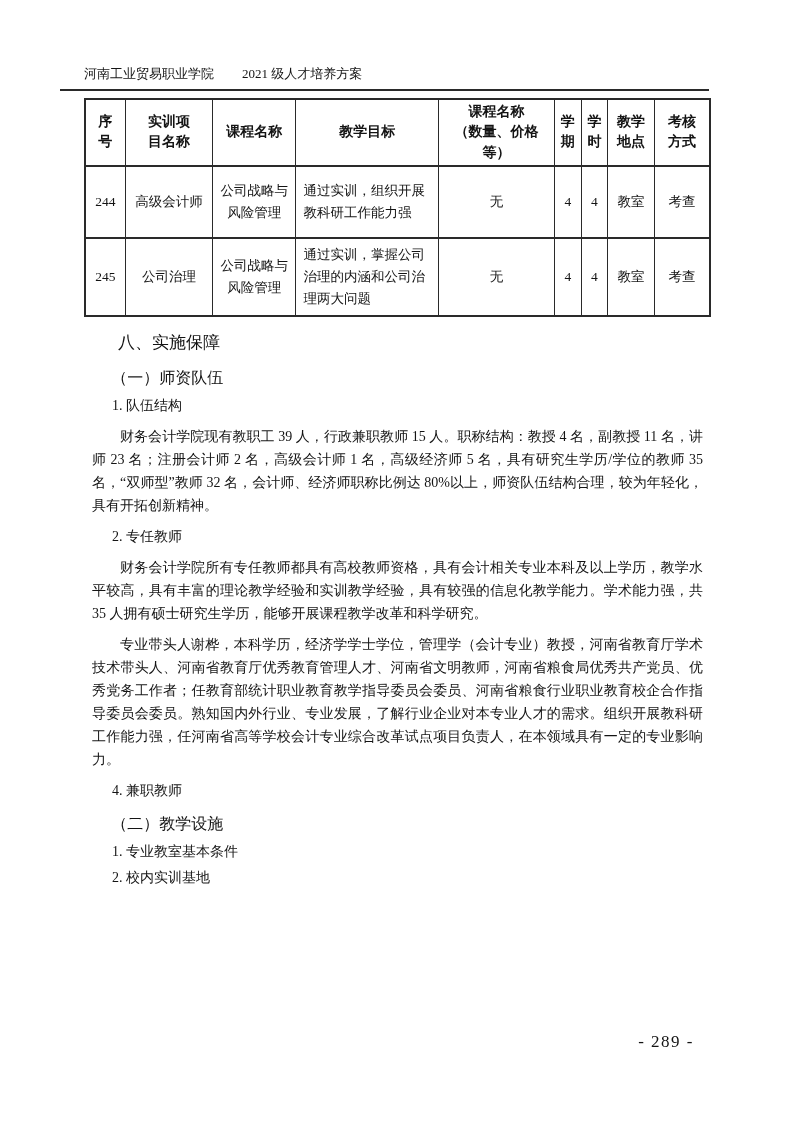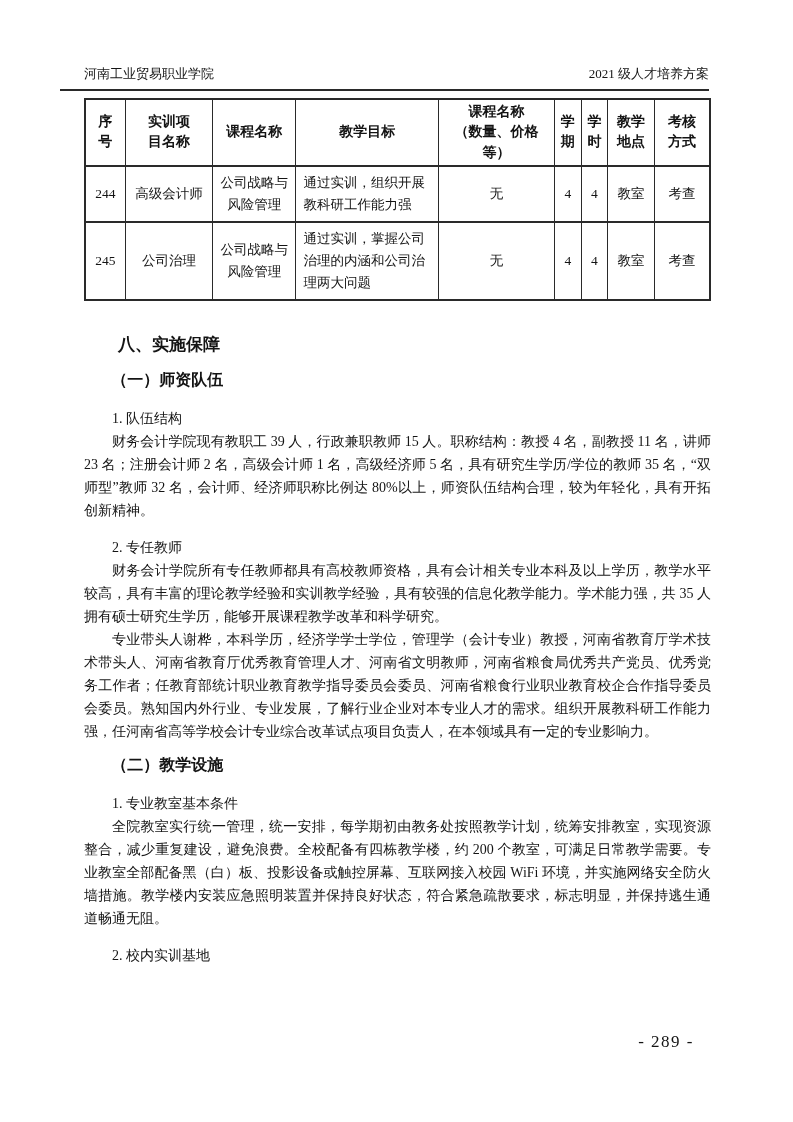--- a/index.html
+++ b/index.html
@@ -3,47 +3,47 @@
 <meta charset="utf-8">
 <style>
   html,body{margin:0;padding:0;}
   body{
     width:793px;height:1122px;background:#ffffff;position:relative;
     font-family:"Liberation Serif","DejaVu Serif",serif;color:#141414;
     overflow:hidden;
   }
   .page-header{
     position:absolute;top:66px;left:84px;right:84px;
-    display:flex;justify-content:space-between;
+    display:flex;
     font-size:13px;line-height:16px;gap:28px;
   }
   .header-rule{
     position:absolute;top:89px;left:60px;right:84px;height:2px;background:#2a2a2a;
   }
   .content{position:absolute;top:98px;left:84px;right:82px;}
   table.course-table{
     border-collapse:collapse;width:100%;table-layout:fixed;
     border:2px solid #2a2a2a;
   }
   .course-table th,.course-table td{
     border:1px solid #2a2a2a;border-top-width:2px;border-bottom-width:2px;
     padding:2px 3px;vertical-align:middle;text-align:center;
   }
   .course-table th{
     font-weight:bold;font-size:14px;line-height:1.45;white-space:pre-line;
   }
   .course-table td{font-size:13.5px;line-height:1.6;}
   .course-table td.obj{text-align:left;padding:3px 7px;line-height:22px;}
   .course-table tr.head-row{height:52px;}
-  .course-table tr.row-1{height:56px;}
+  .course-table tr.row-1{height:72px;}
   .course-table tr.row-2{height:78px;}
-  .h1{font-size:17px;font-weight:bold;line-height:26px;margin-top:31px;text-indent:2em;}
-  .h2{font-size:16px;font-weight:bold;line-height:26px;margin-top:9px;text-indent:1.7em;}
-  .sub{font-size:14px;line-height:23px;margin-top:14px;text-indent:2em;}
-  .para{font-size:14px;line-height:23px;margin:0;text-align:justify;text-indent:2em;}
+  .h1{font-size:17px;font-weight:normal;line-height:26px;margin-top:13px;text-indent:2em;}
+  .h2{font-size:16px;font-weight:normal;line-height:26px;margin-top:9px;text-indent:1.7em;}
+  .sub{font-size:14px;line-height:23px;margin-top:3px;text-indent:2em;}
+  .para{font-size:14px;line-height:23px;margin:8px;text-align:justify;text-indent:2em;}
   .page-number{
     position:absolute;top:1032px;right:99px;font-size:17px;letter-spacing:1.5px;
   }
 </style>
 </head>
 <body>
 
 <div class="page-header">
   <span>河南工业贸易职业学院</span>
   <span>2021 级人才培养方案</span>
@@ -113,23 +113,23 @@
   <div class="h2">（一）师资队伍</div>
 
   <div class="sub">1. 队伍结构</div>
   <p class="para">财务会计学院现有教职工 39 人，行政兼职教师 15 人。职称结构：教授 4 名，副教授 11 名，讲师 23 名；注册会计师 2 名，高级会计师 1 名，高级经济师 5 名，具有研究生学历/学位的教师 35 名，“双师型”教师 32 名，会计师、经济师职称比例达 80%以上，师资队伍结构合理，较为年轻化，具有开拓创新精神。</p>
 
   <div class="sub">2. 专任教师</div>
   <p class="para">财务会计学院所有专任教师都具有高校教师资格，具有会计相关专业本科及以上学历，教学水平较高，具有丰富的理论教学经验和实训教学经验，具有较强的信息化教学能力。学术能力强，共 35 人拥有硕士研究生学历，能够开展课程教学改革和科学研究。</p>
 
   <p class="para">专业带头人谢桦，本科学历，经济学学士学位，管理学（会计专业）教授，河南省教育厅学术技术带头人、河南省教育厅优秀教育管理人才、河南省文明教师，河南省粮食局优秀共产党员、优秀党务工作者；任教育部统计职业教育教学指导委员会委员、河南省粮食行业职业教育校企合作指导委员会委员。熟知国内外行业、专业发展，了解行业企业对本专业人才的需求。组织开展教科研工作能力强，任河南省高等学校会计专业综合改革试点项目负责人，在本领域具有一定的专业影响力。</p>
 
+  <div class="sub">4. 兼职教师</div>
 
   <div class="h2">（二）教学设施</div>
 
   <div class="sub">1. 专业教室基本条件</div>
-  <p class="para">全院教室实行统一管理，统一安排，每学期初由教务处按照教学计划，统筹安排教室，实现资源整合，减少重复建设，避免浪费。全校配备有四栋教学楼，约 200 个教室，可满足日常教学需要。专业教室全部配备黑（白）板、投影设备或触控屏幕、互联网接入校园 WiFi 环境，并实施网络安全防火墙措施。教学楼内安装应急照明装置并保持良好状态，符合紧急疏散要求，标志明显，并保持逃生通道畅通无阻。</p>
 
   <div class="sub">2. 校内实训基地</div>
 
 </div>
 
 <div class="page-number">- 289 -</div>
 
 </body></html>

